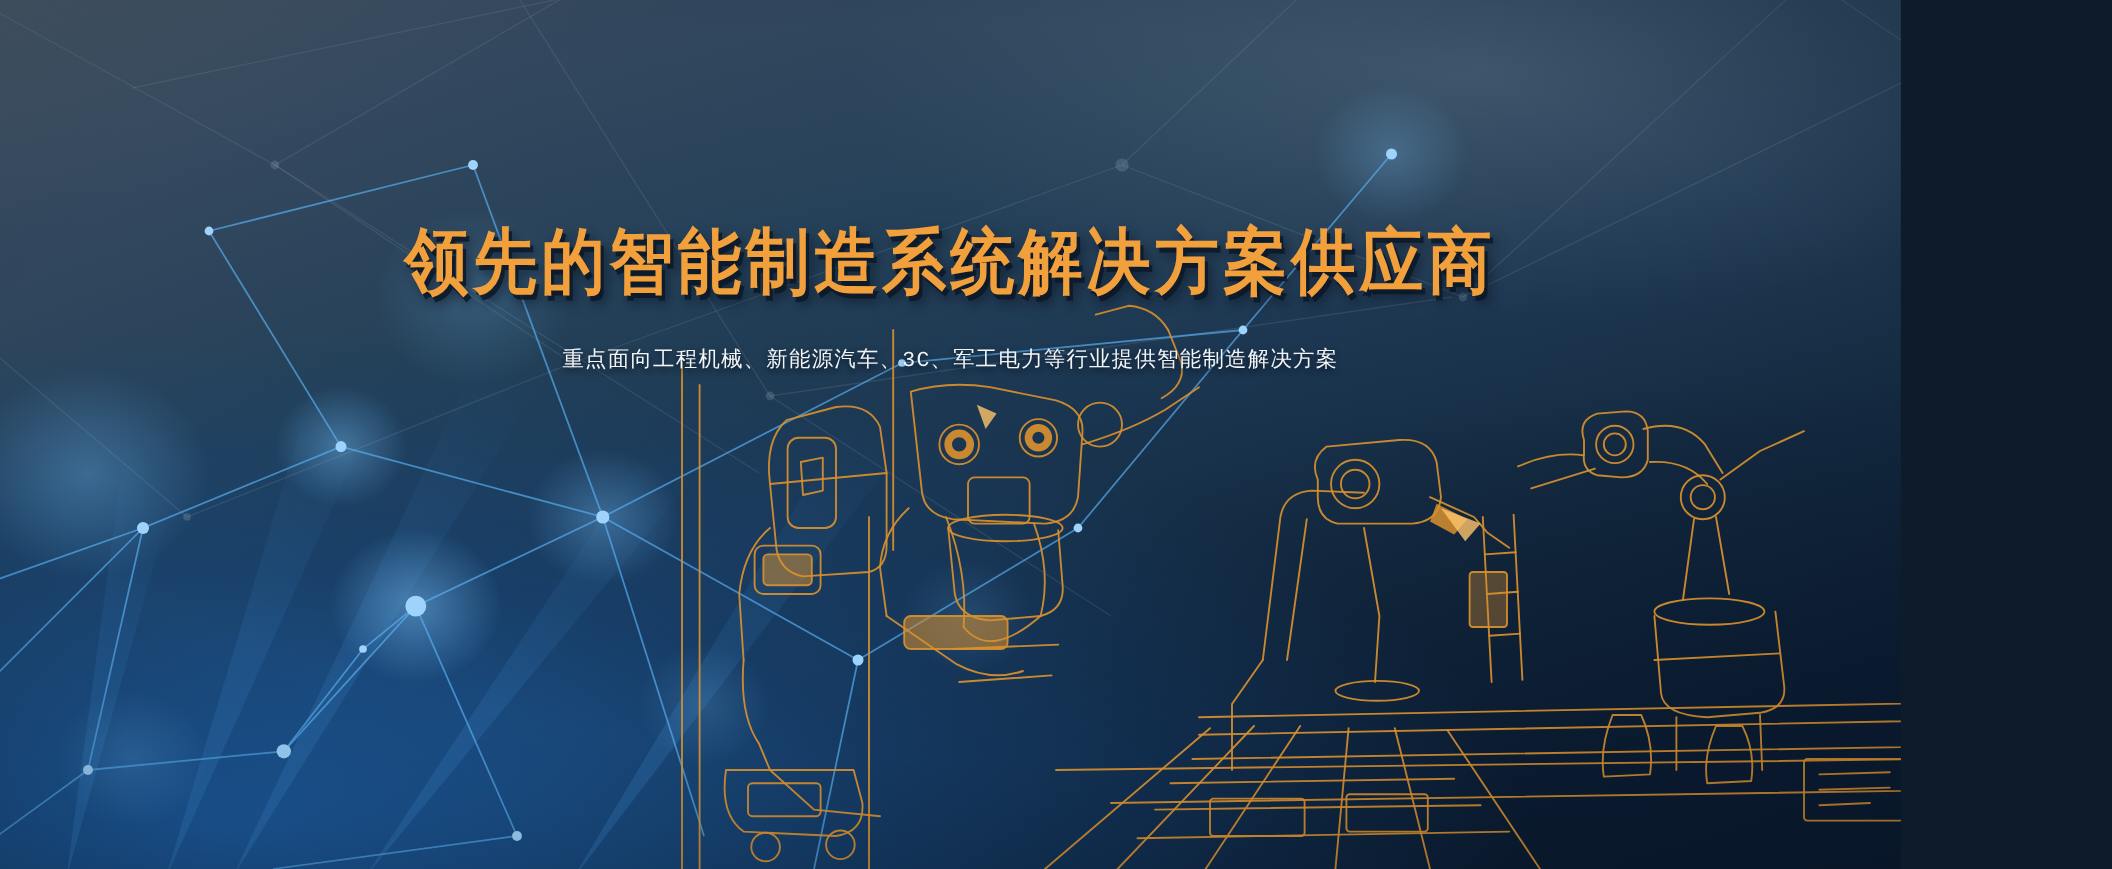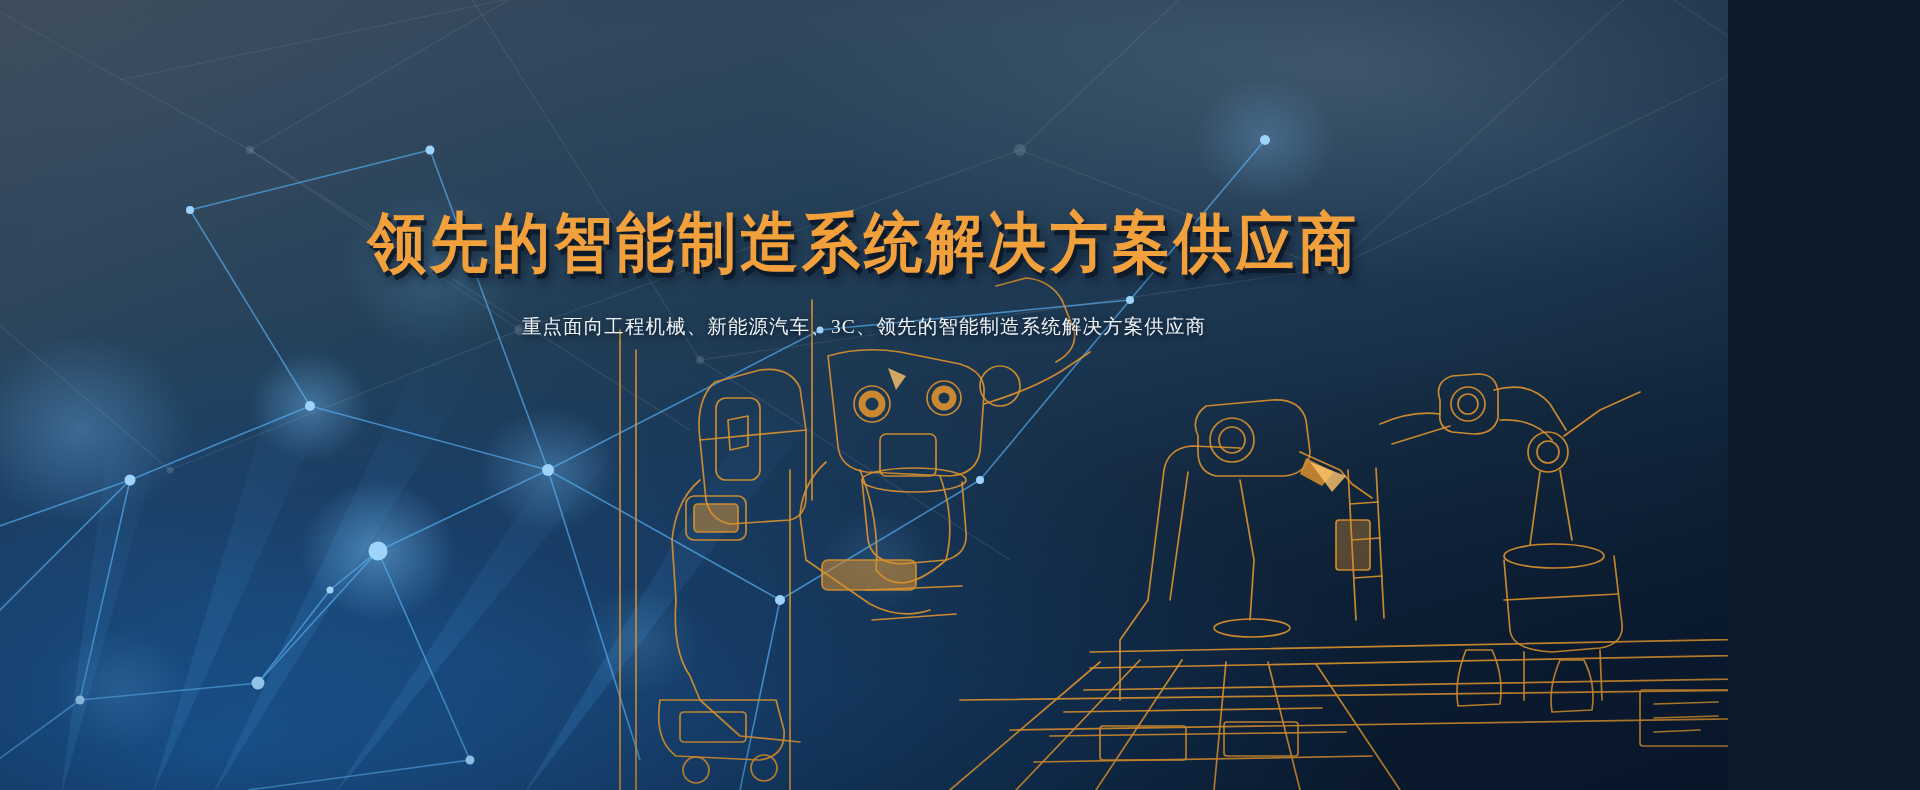--- a/index.html
+++ b/index.html
@@ -1,18 +1,18 @@
 <!DOCTYPE html>
 <html><head>
 <meta charset="utf-8">
 <style>
   html,body{margin:0;padding:0;background:#0d1b2a;}
   #stage{
     position:relative;width:1728px;height:790px;overflow:hidden;
-    font-family:Liberation Serif, serif;
+    font-family:Liberation Mono, monospace;
     background:
       radial-gradient(110% 90% at 12% 95%, rgba(28,92,160,0.95) 0%, rgba(22,70,124,0.55) 32%, rgba(14,38,68,0.0) 62%),
       radial-gradient(70% 60% at 78% 8%, rgba(108,124,140,0.40) 0%, rgba(60,78,98,0.10) 48%, rgba(0,0,0,0) 72%),
       radial-gradient(90% 80% at 95% 92%, rgba(10,26,48,0.95) 0%, rgba(10,26,48,0.0) 60%),
       linear-gradient(160deg,#4a5b6b 0%, #33485e 16%, #234058 34%, #1a3550 52%, #13293f 70%, #0d1f32 86%, #0a1828 100%);
   }
   .layer{position:absolute;inset:0;}
   .vig{
     background:radial-gradient(120% 100% at 50% 45%, rgba(0,0,0,0) 42%, rgba(4,12,24,0.55) 100%);
     pointer-events:none;
@@ -267,16 +267,16 @@
     <g fill="#FFC46B" fill-opacity="0.8" stroke="none">
       <polygon points="1310,462 1346,476 1332,492"></polygon>
       <polygon points="888,368 906,376 896,390"></polygon>
     </g>
   </svg>
 
   <div class="layer vig"></div>
 
   <div id="textblock">
     <h1 id="headline">领先的智能制造系统解决方案供应商</h1>
-    <p id="subhead">重点面向工程机械、新能源汽车、3C、领先的智能制造系统解决方案供应商</p>
+    <p id="subhead">重点面向工程机械、新能源汽车、3C、军工电力等行业提供智能制造解决方案</p>
   </div>
 
 </div>
 
 </body></html>

